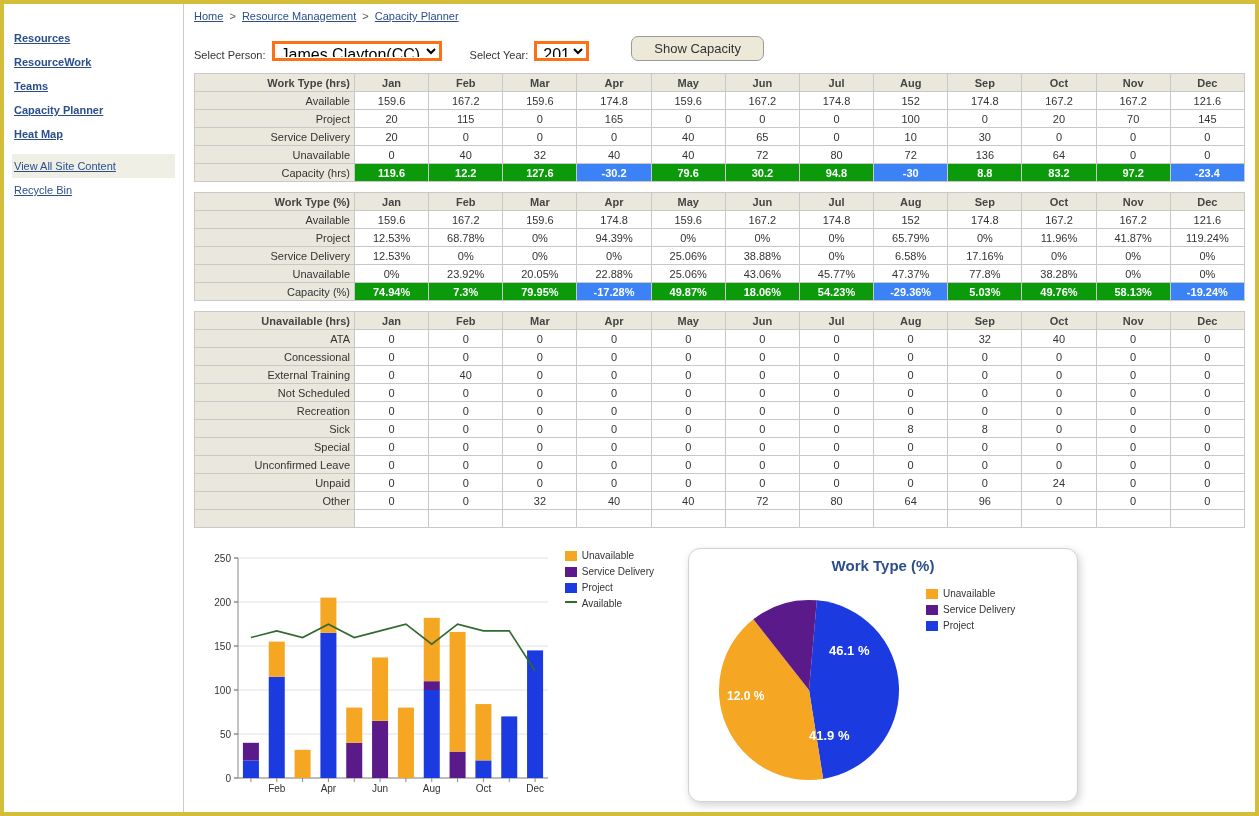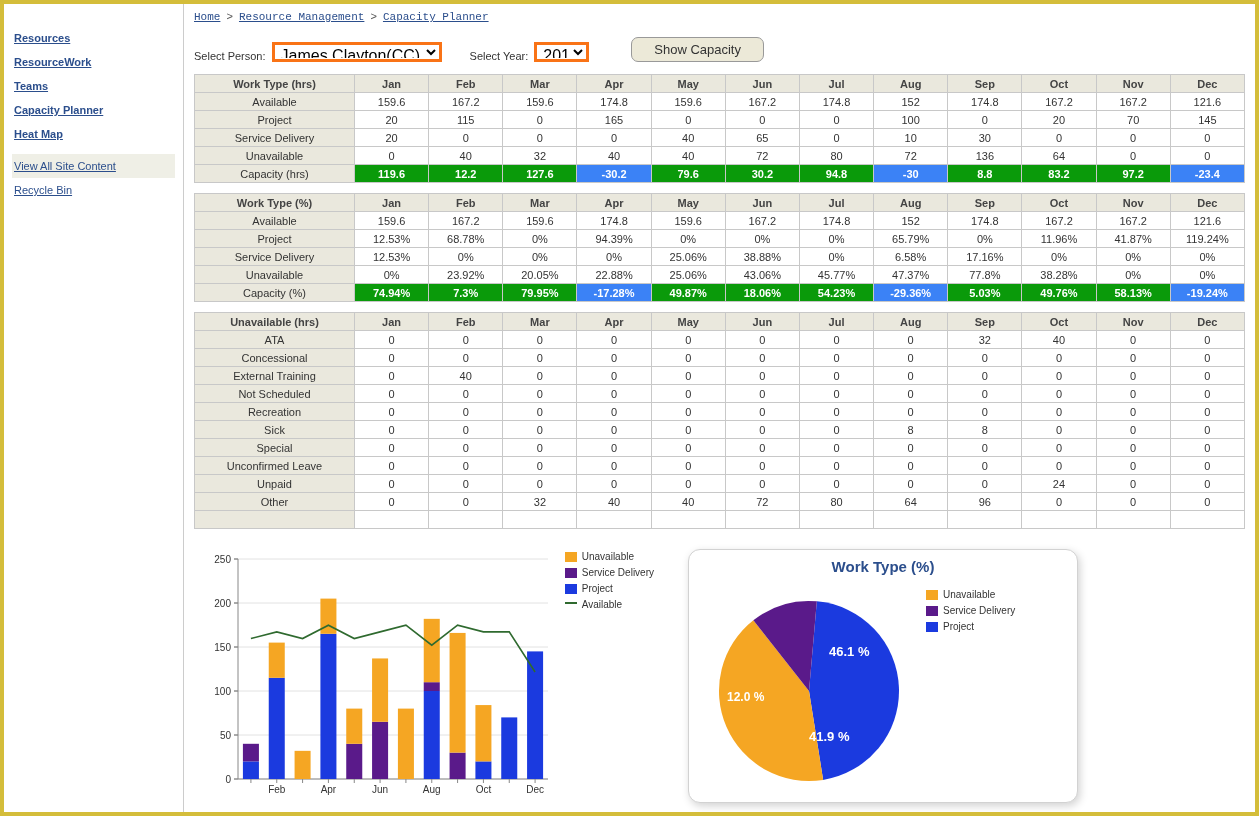--- a/index.html
+++ b/index.html
@@ -29,21 +29,21 @@
   cursor: pointer;
 }
 .sidebar .spacer { height: 4px; }
 .sidebar .selected { text-decoration: underline; }
 .main {
   flex: 1;
   padding: 4px 10px 10px 10px;
   overflow: hidden;
 }
 .breadcrumb { font-size: 11px; color: #2b4e8c; padding: 2px 0 10px 0; }
-.breadcrumb a { color: #2b4e8c; text-decoration: underline; cursor: pointer; font-family: Liberation Mono, monospace; }
+.breadcrumb a { color: #2b4e8c; text-decoration: underline; cursor: pointer; }
 .breadcrumb .sep { color: #555; padding: 0 3px; }
 .filters { padding: 4px 0 12px 0; display: flex; align-items: flex-end; gap: 6px; }
 .filters label { font-size: 11px; color: #333; }
 .filters select {
   font-size: 16px; border: 3px solid #f97316; background: #fff; height: 20px;
   padding: 1px 2px;
 }
 .filters select.person { width: 170px; }
 .filters select.year { width: 55px; }
 .filters .gap { width: 16px; }
@@ -70,21 +70,21 @@
   text-align: center;
   height: 18px;
 }
 table.data th {
   background: #eae8dd;
   font-weight: bold;
   color: #444;
 }
 table.data th.rowhdr, table.data td.rowlbl {
   background: #eae8dd;
-  text-align: center;
+  text-align: right;
   width: 160px;
   font-weight: normal;
 }
 table.data th.rowhdr { font-weight: bold; }
 .pos { background: #0a9a0a; color: #fff; font-weight: bold; }
 .neg { background: #3b82f6; color: #fff; font-weight: bold; }
 .charts {
   display: flex;
   gap: 30px;
   padding: 10px 0 0 4px;

